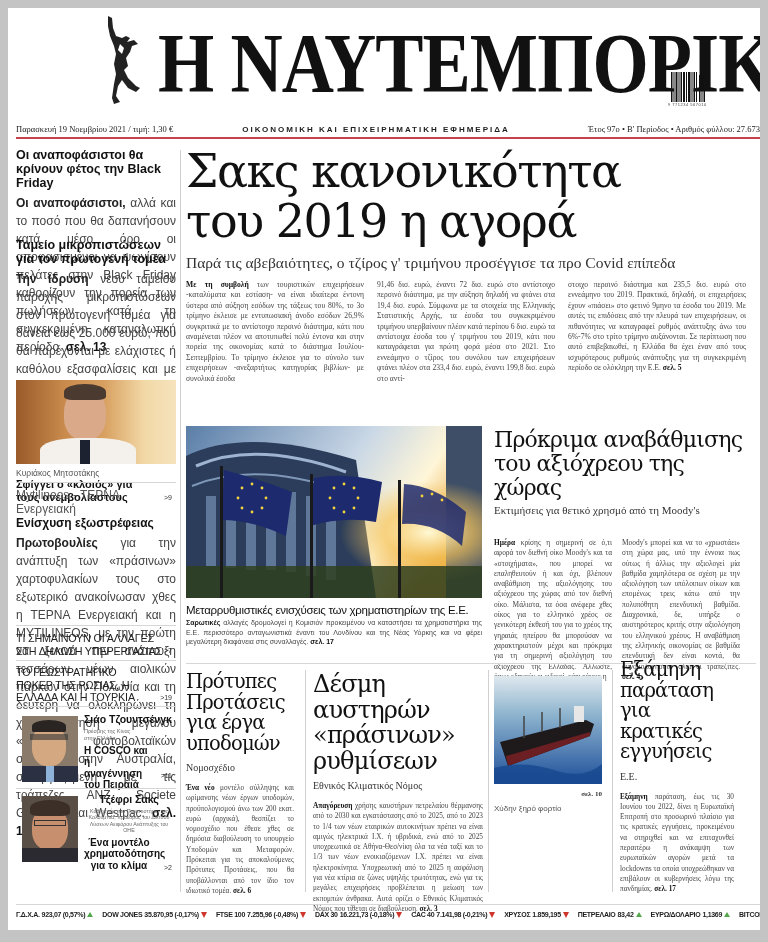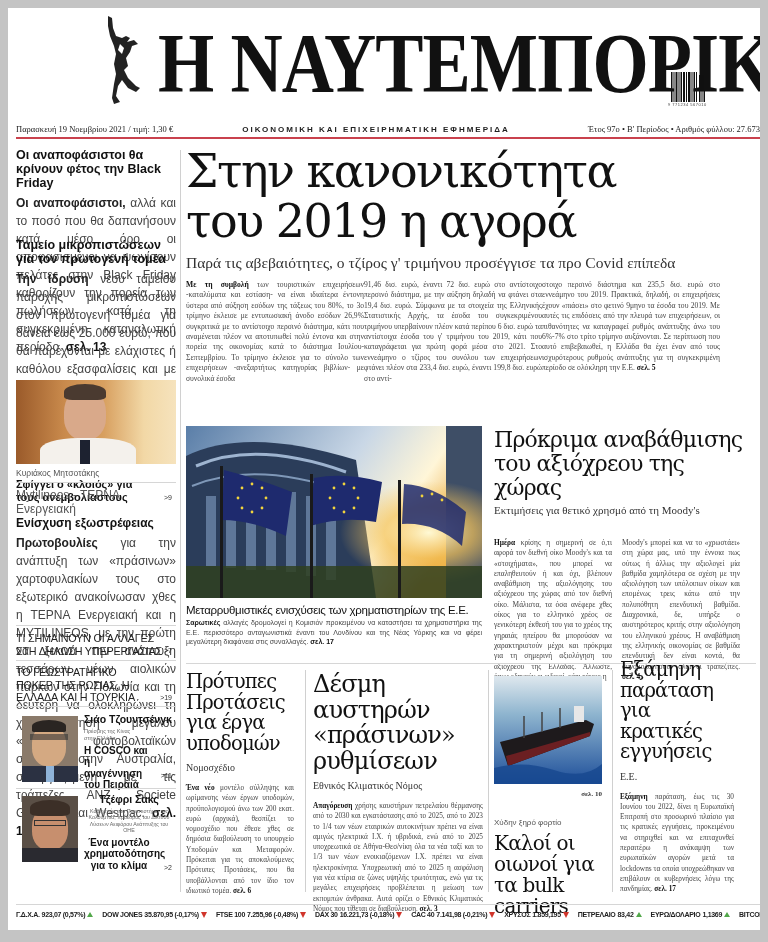--- a/index.html
+++ b/index.html
@@ -154,24 +154,24 @@
         <div style="font-size:5.3px; color:#666; line-height:6.6px; margin-top:2px;">Καθηγητής στο Πανεπιστήμιο της Κολούμπια, πρόεδρος του Δικτύου Λύσεων Αειφόρου Ανάπτυξης του ΟΗΕ</div>
         <div class="lh" style="font-size:10px; line-height:11.5px; margin-top:3px; width:70px;">Ένα μοντέλο χρηματοδότησης για το κλίμα</div>
       </div>
       <span class="pg" style="top:70px;">&gt;2</span>
     </div>
   </div>
 
   <div class="vsep" style="left:172px; top:142px; height:742px;"></div>
 
   <div style="position:absolute; left:178px; top:138px; width:560px;">
-    <div class="headline" style="font-size:46px; line-height:50px;">Στην κανονικότητα</div>
+    <div class="headline" style="font-size:46px; line-height:50px;">Σακς κανονικότητα</div>
     <div class="headline" style="font-size:46px; line-height:50px;">του 2019 η αγορά</div>
     <div class="deck" style="margin-top:8px; font-size:15.5px;">Παρά τις αβεβαιότητες, ο τζίρος γ' τριμήνου προσέγγισε τα προ Covid επίπεδα</div>
-    <div style="display:flex; margin-top:8px;">
+    <div style="display:flex; margin-top:8px;justify-content:space-between;">
       <div class="body-serif" style="width:178px;"><b>Με τη συμβολή</b><span> των τουριστικών επιχειρήσεων -καταλύματα και εστίαση- να είναι ιδιαίτερα έντονη ύστερα από αύξηση εσόδων της τάξεως του 80%, το 3ο τρίμηνο έκλεισε με εντυπωσιακή άνοδο εσόδων 26,9% συγκριτικά με το αντίστοιχο περσινό διάστημα, κάτι που αναμένεται πλέον να αποτυπωθεί πολύ έντονα και στην πορεία της οικονομίας κατά το διάστημα Ιουλίου-Σεπτεμβρίου. Το τρίμηνο έκλεισε για το σύνολο των επιχειρήσεων -ανεξαρτήτως κατηγορίας βιβλίων- με συνολικά έσοδα</span></div>
       <div class="body-serif" style="width:178px;">91,46 δισ. ευρώ, έναντι 72 δισ. ευρώ στο αντίστοιχο περσινό διάστημα, με την αύξηση δηλαδή να φτάνει στα 19,4 δισ. ευρώ. Σύμφωνα με τα στοιχεία της Ελληνικής Στατιστικής Αρχής, τα έσοδα του συγκεκριμένου τριμήνου υπερβαίνουν πλέον κατά περίπου 6 δισ. ευρώ τα αντίστοιχα έσοδα του γ' τριμήνου του 2019, κάτι που καταγράφεται για πρώτη φορά μέσα στο 2021. Στο εννεάμηνο ο τζίρος του συνόλου των επιχειρήσεων φτάνει πλέον στα 233,4 δισ. ευρώ, έναντι 199,8 δισ. ευρώ στο αντί-</div>
       <div class="body-serif" style="width:178px;"><span>στοιχο περσινό διάστημα και 235,5 δισ. ευρώ στο εννεάμηνο του 2019. Πρακτικά, δηλαδή, οι επιχειρήσεις έχουν «πιάσει» στο φετινό 9μηνο τα έσοδα του 2019. Με αυτές τις επιδόσεις από την πλευρά των επιχειρήσεων, οι πιθανότητες να καταγραφεί ρυθμός ανάπτυξης άνω του 6%-7% στο τρίτο τρίμηνο αυξάνονται. Σε περίπτωση που αυτό επιβεβαιωθεί, η Ελλάδα θα έχει έναν από τους ισχυρότερους ρυθμούς ανάπτυξης για τη συγκεκριμένη περίοδο σε ολόκληρη την Ε.Ε.</span> <span class="ref">σελ. 5</span></div>
     </div>
   </div>
 
   <div style="position:absolute; left:178px; top:418px; width:296px;">
     <svg width="296" height="172" viewBox="0 0 296 172">
       <defs>
         <linearGradient id="sky" x1="0" y1="0" x2="1" y2="0.4">
@@ -278,22 +278,21 @@
       <path d="M12 80 L96 56 L96 60 L14 90 Z" fill="#6b1f22"></path>
       <rect x="80" y="30" width="10" height="16" fill="#e7e7e7"></rect>
       <g stroke="#444" stroke-width="1.5">
         <line x1="30" y1="40" x2="30" y2="62"></line>
           <line x1="48" y1="36" x2="48" y2="56"></line>
           <line x1="66" y1="32" x2="66" y2="52"></line>
       </g>
       <path d="M0 92 Q30 84 60 94 T108 88 L108 108 L0 108 Z" fill="#17478f" opacity="0.8"></path>
     </svg>
     <div style="text-align:right; font-family:'Liberation Serif', serif; font-weight:bold; font-size:7px; color:#333; margin-top:2px;">σελ. 10</div>
-    <div style="font-size:8px; color:#555; margin-top:20px;">Χύδην ξηρό φορτίο</div>
-    <div class="ser" style="font-size:20px; line-height:21px; margin-top:6px;">Καλοί οι οιωνοί για τα bulk carriers</div>
+    <div style="font-size:8px; color:#555; margin-top:6px;">Χύδην ξηρό φορτίο</div>
   </div>
   <div class="vsep" style="left:604px; top:662px; height:222px;"></div>
 
   <div style="position:absolute; left:612px; top:636px; width:114px;margin-top:16px;">
     <div class="ser" style="font-size:19.5px; line-height:20.5px;">Εξάμηνη παράταση για κρατικές εγγυήσεις</div>
     <div class="sub" style="font-size:10px; margin-top:8px;">Ε.Ε.</div>
     <div class="body-serif" style="margin-top:10px; font-size:7.3px; line-height:10.3px;"><b>Εξάμηνη</b><span> παράταση, έως τις 30 Ιουνίου του 2022, δίνει η Ευρωπαϊκή Επιτροπή στο προσωρινό πλαίσιο για τις κρατικές εγγυήσεις, προκειμένου να στηριχθεί και να επιταχυνθεί περαιτέρω η ανάκαμψη των ευρωπαϊκών αγορών μετά τα lockdowns τα οποία υποχρεώθηκαν να επιβάλουν οι κυβερνήσεις λόγω της πανδημίας.</span> <span class="ref">σελ. 17</span></div>
   </div>
 
   <div class="ticker">

